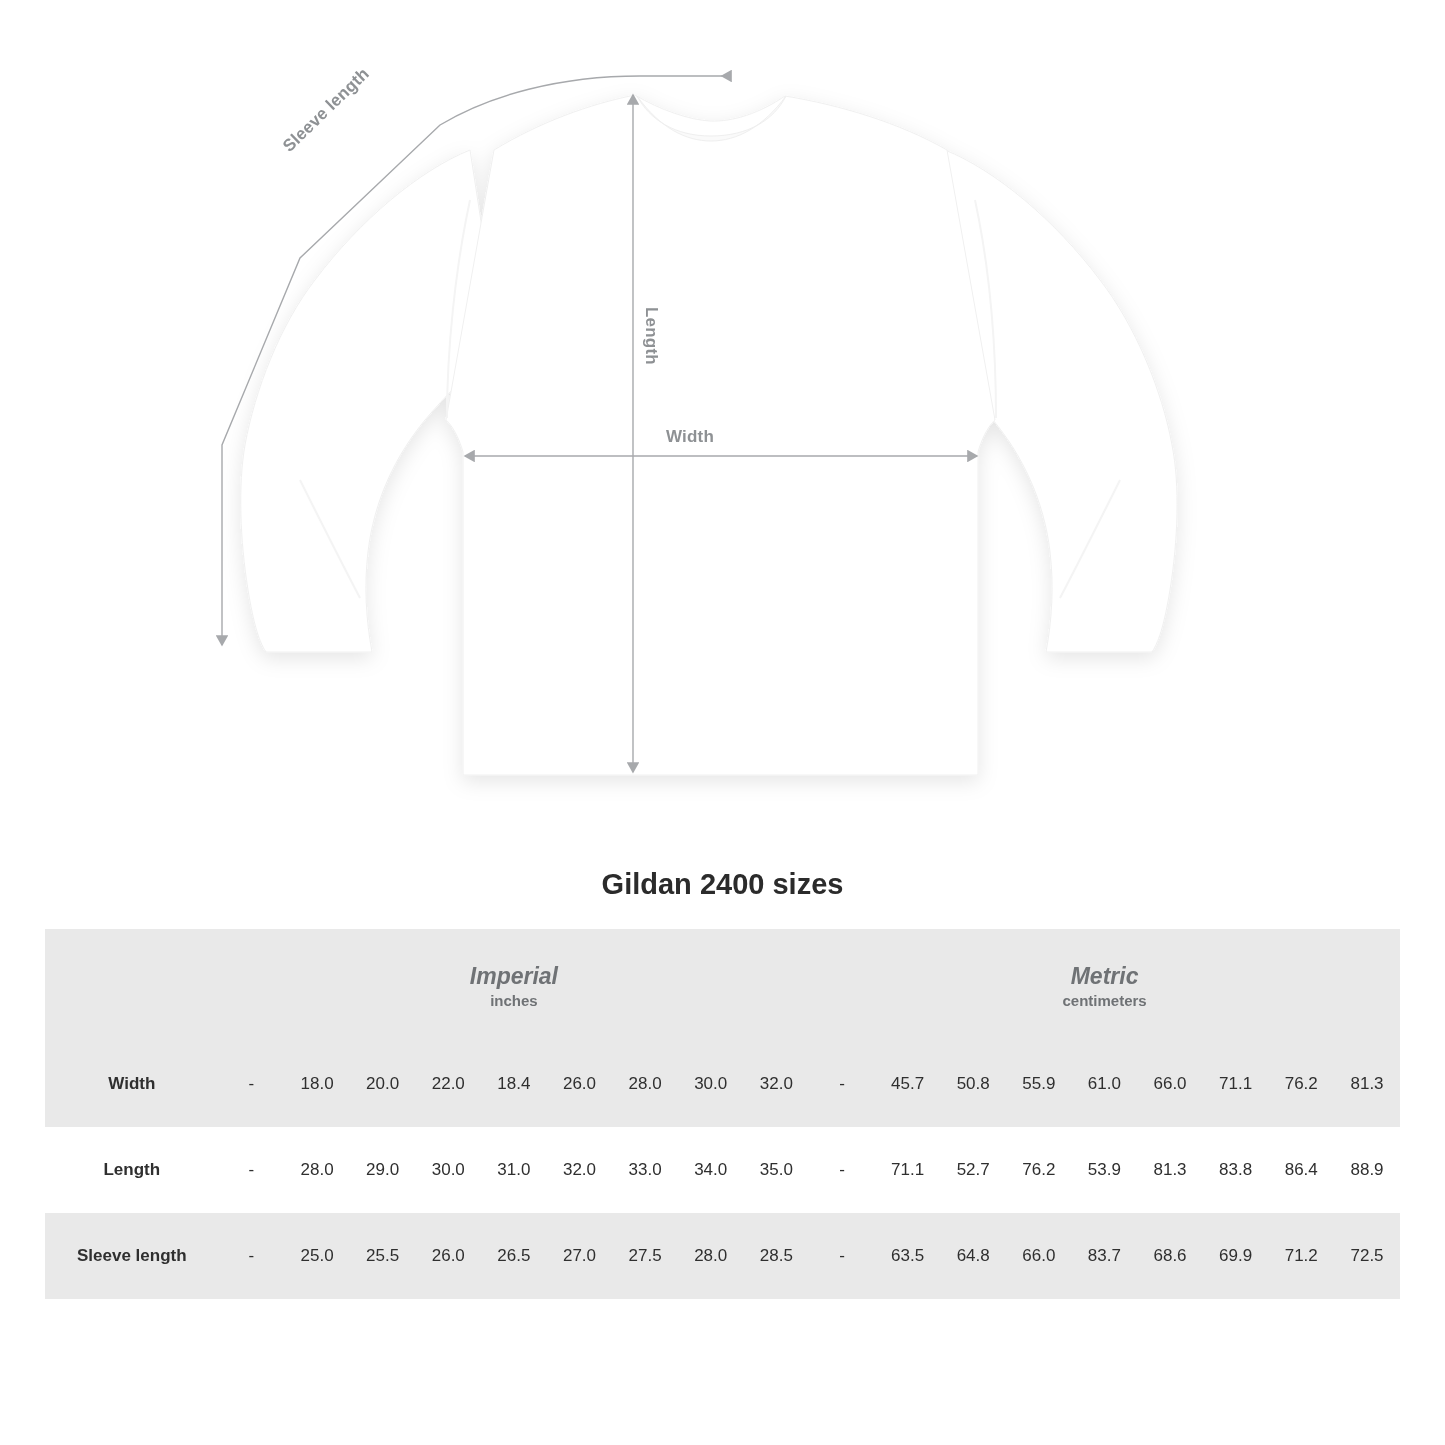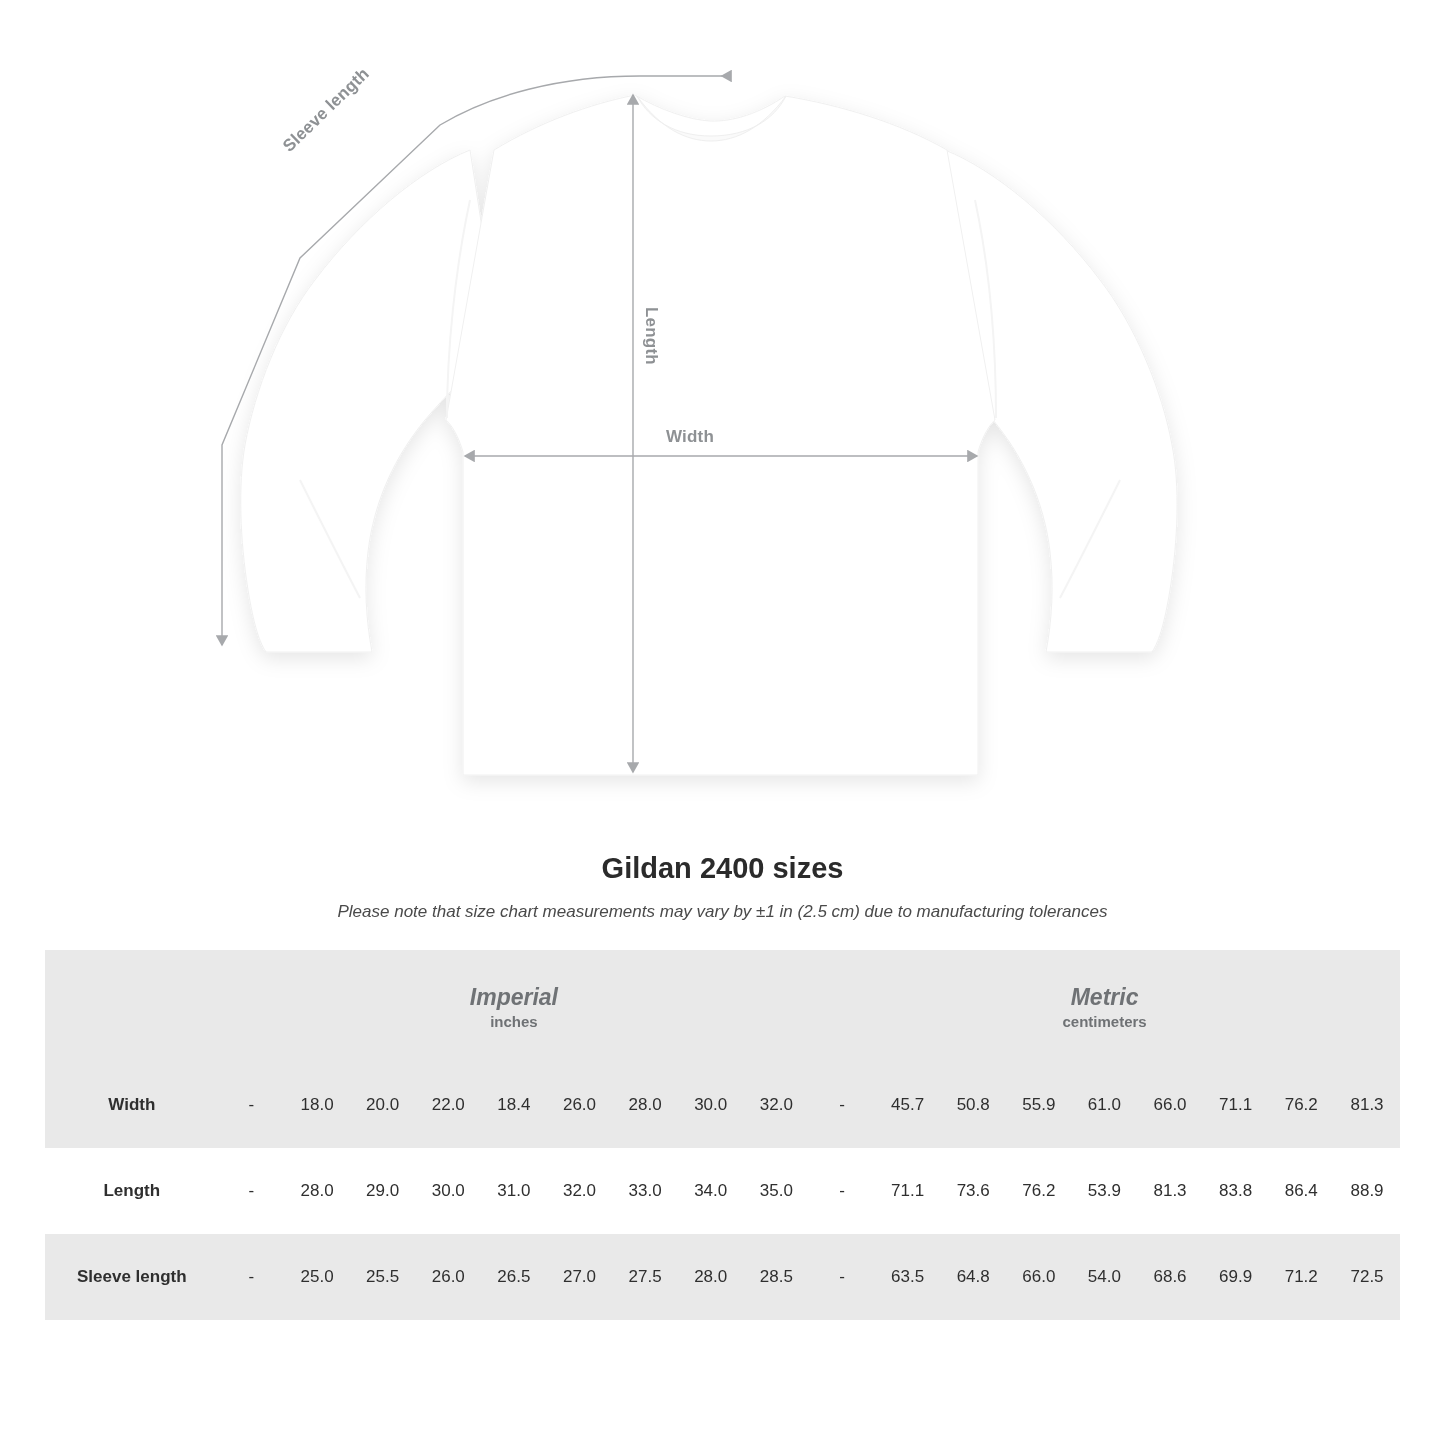--- a/index.html
+++ b/index.html
@@ -46,21 +46,21 @@
     writing-mode: vertical-rl;
   }
   .lbl-width {
     left: 666px;
     top: 427px;
   }
 
   
   .titles {
     text-align: center;
-    margin-top: 22px;
+    margin-top: 38px;
   }
   .chart-title {
     font-size: 29px;
     font-weight: bold;
     color: #2b2b2b;
     margin: 0;
   }
   .chart-note {
     font-size: 17px;
     font-style: italic;
@@ -172,21 +172,20 @@
     <line x1="465" y1="456" x2="977" y2="456" stroke="#a7a9ac" stroke-width="1.4" marker-start="url(#arrStart)" marker-end="url(#arrEnd)"></line>
   </svg>
 
   <div class="dim-label lbl-sleeve">Sleeve length</div>
   <div class="dim-label lbl-length">Length</div>
   <div class="dim-label lbl-width">Width</div>
 </div>
 
 <div class="titles">
   <h1 class="chart-title">Gildan 2400 sizes</h1>
-  <p class="chart-note">Please note that size chart measurements may vary by ±1 in (2.5 cm) due to manufacturing tolerances</p>
 </div>
 
 <div class="table-wrap">
   <table class="size-table">
     <colgroup>
       <col class="col-label">
       <col class="col-cell">
         <col class="col-cell">
         <col class="col-cell">
         <col class="col-cell">
@@ -248,21 +247,21 @@
         <td>28.0</td>
         <td>29.0</td>
         <td>30.0</td>
         <td>31.0</td>
         <td>32.0</td>
         <td>33.0</td>
         <td>34.0</td>
         <td>35.0</td>
         <td>-</td>
         <td>71.1</td>
-        <td>73.6</td>
+        <td>52.7</td>
         <td>76.2</td>
         <td>53.9</td>
         <td>81.3</td>
         <td>83.8</td>
         <td>86.4</td>
         <td>88.9</td>
       </tr>
 
       <tr class="data-row alt">
         <td class="rowhead">Sleeve length</td>
@@ -272,21 +271,21 @@
         <td>26.0</td>
         <td>26.5</td>
         <td>27.0</td>
         <td>27.5</td>
         <td>28.0</td>
         <td>28.5</td>
         <td>-</td>
         <td>63.5</td>
         <td>64.8</td>
         <td>66.0</td>
-        <td>54.0</td>
+        <td>83.7</td>
         <td>68.6</td>
         <td>69.9</td>
         <td>71.2</td>
         <td>72.5</td>
       </tr>
     </tbody>
   </table>
 </div>
 
 </body></html>

